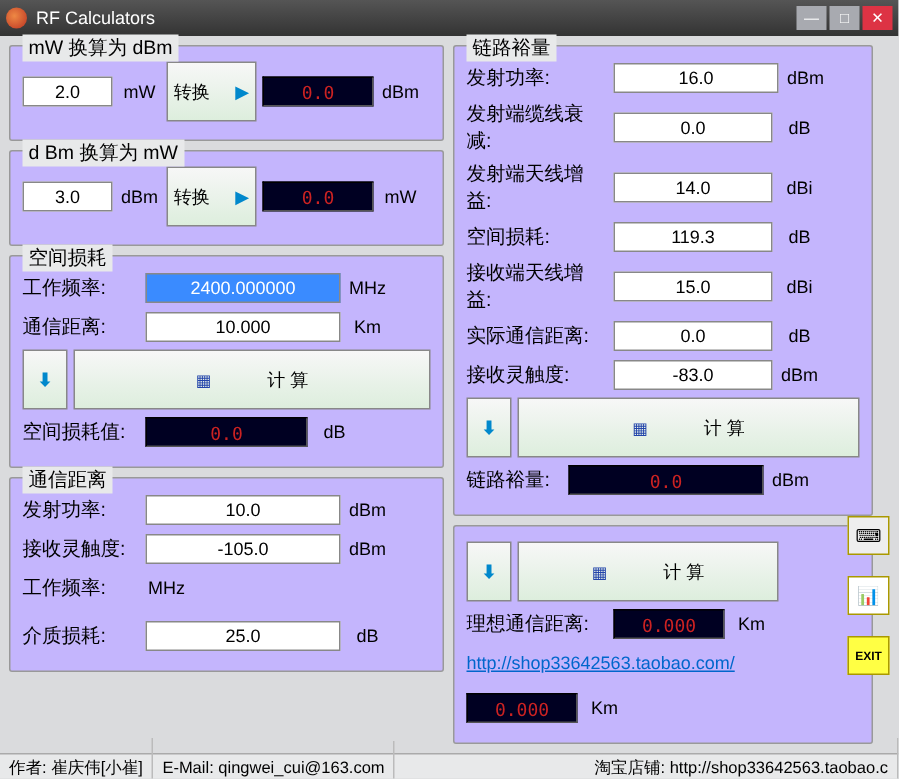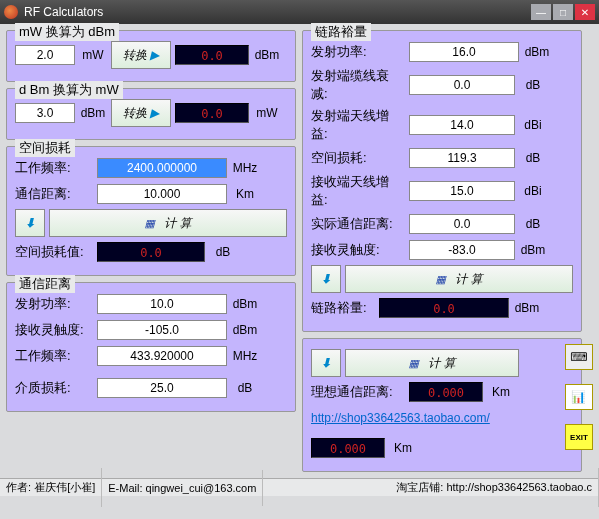--- a/index.html
+++ b/index.html
@@ -13,21 +13,21 @@
 .col { display: flex; flex-direction: column; gap: 6px; }
 .col.left { width: 290px; } .col.right { width: 280px; justify-content: space-between; }
 .group { border: 1px solid #999; border-radius: 2px; background: #c4b5fd; padding: 6px 8px 8px; position: relative; }
 .group-title { position: absolute; top: -8px; left: 8px; background: #e8e9ea; padding: 0 4px; font-size: 13px; }
 .row { display: flex; align-items: center; gap: 4px; margin: 4px 0; font-size: 13px; min-height: 22px; }
 .lbl { width: 78px; text-align: left; }
 .lbl-r { width: 94px; text-align: left; }
 input.field { width: 106px; height: 20px; text-align: center; font-size: 12px; border: 1px solid #888; background: #fff; padding: 0; }
 input.field.sel { background: #3a8bff; color: #fff; }
 .unit { width: 28px; font-size: 12px; text-align: center; }
-.btn { height: 28px; border: 1px solid #888; background: linear-gradient(#f7f7f7, #ded); cursor: pointer; font-size: 12px; display: inline-flex; align-items: center; justify-content: center; gap: 3px; font-style: italic; }
+.btn { height: 40px; border: 1px solid #888; background: linear-gradient(#f7f7f7, #ded); cursor: pointer; font-size: 12px; display: inline-flex; align-items: center; justify-content: center; gap: 17px; }
 .convertbtn { width: 60px; }
 .iconbtn { width: 30px; }
 .calcbtn { flex: 1; }
 .display { width: 74px; height: 20px; background: #002; color: #c22; text-align: center; font-family: monospace; font-size: 12px; line-height: 20px; border: 1px inset #555; }
 .display.wide { width: 108px; }
 .arrow-r { color: #08c; }
 .calc-ico { color: #24a; font-size: 11px; }
 .dl-ico { color: #08c; font-weight: bold; }
 .side { position: absolute; right: 6px; top: 344px; display: flex; flex-direction: column; gap: 14px; }
 .sidebtn { width: 28px; height: 26px; background: #ff4; border: 1px solid #a90; display: flex; align-items: center; justify-content: center; cursor: pointer; font-size: 12px; }
@@ -112,21 +112,20 @@
           <input class="field" value="10.0" style="">
           <span class="unit">dBm</span>
         </div>
       <div class="row wide">
           <span class="lbl">接收灵触度:</span>
           <input class="field" value="-105.0" style="">
           <span class="unit">dBm</span>
         </div>
       <div class="row wide">
           <span class="lbl">工作频率:</span>
-          <input class="field" value="433.920000" style="">
           <span class="unit">MHz</span>
         </div>
       <div class="row wide" style="margin-top:10px">
           <span class="lbl">介质损耗:</span>
           <input class="field" value="25.0" style="">
           <span class="unit">dB</span>
         </div>
     </div>
 
   </div>

